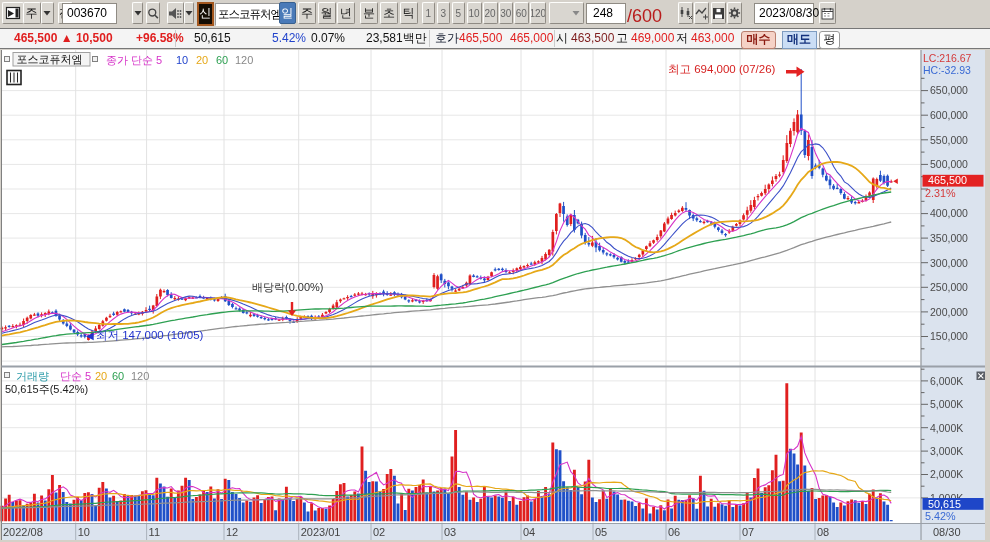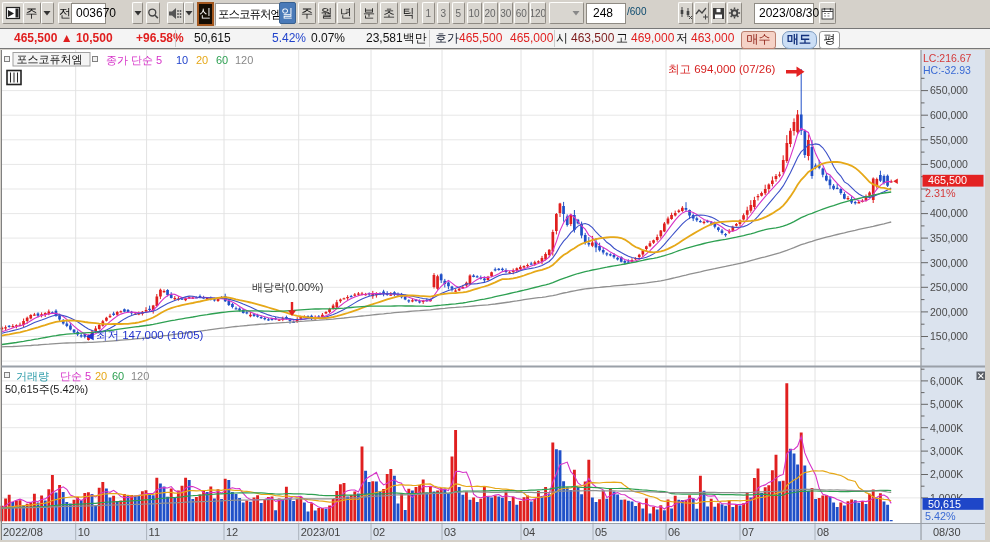--- a/index.html
+++ b/index.html
@@ -17,21 +17,21 @@
         <path d="M3 12l6-3.5-6-3.5z" fill="#222"></path>
       </svg>
     </div>
     <div class="tb" style="left:22.5px;width:18px;">주</div>
     <div class="tb" style="left:40.5px;width:13.5px;">
       <svg width="8" height="6" viewBox="0 0 8 6">
         <path d="M0.5 1h7l-3.5 4.5z" fill="#333"></path>
       </svg>
     </div>
     <div class="tb" style="left:57.5px;width:15px;">전</div>
-    <div class="inp" style="left:71px;width:35px">003670</div>
+    <div class="inp" style="left:62px;width:55px">003670</div>
     <div class="tb" style="left:132px;width:11px;">
       <svg width="8" height="6" viewBox="0 0 8 6">
         <path d="M0.5 1h7l-3.5 4.5z" fill="#333"></path>
       </svg>
     </div>
     <div class="tb" style="left:145.5px;width:14.5px;">
       <svg width="13" height="13" viewBox="0 0 13 13">
         <circle cx="5.5" cy="5.5" r="3.6" fill="none" stroke="#444" stroke-width="1.4"></circle>
         <path d="M8.3 8.3l3 3" stroke="#444" stroke-width="1.6"></path>
       </svg>
@@ -68,21 +68,21 @@
     <div class="tb" style="left:482.5px;width:15px;color:#666;font-size:10px">20</div>
     <div class="tb" style="left:498.5px;width:14.5px;color:#666;font-size:10px">30</div>
     <div class="tb" style="left:514px;width:14.5px;color:#666;font-size:10px">60</div>
     <div class="tb" style="left:529.5px;width:16.5px;color:#666;font-size:10px">120</div>
     <div class="tb" style="left:548.5px;width:35px;justify-content:flex-end;padding-right:3px">
       <svg width="8" height="6" viewBox="0 0 8 6">
         <path d="M0.5 1h7l-3.5 4.5z" fill="#888"></path>
       </svg>
     </div>
     <div class="inp" style="left:586px;width:40px;text-align:right;padding-right:12px">248</div>
-    <div style="position:absolute;left:627px;top:6px;color:#0c4a6e;font-size:10px">/600</div>
+    <div style="position:absolute;left:627px;top:6px;color:#b91c1c;font-size:18px">/600</div>
     <div class="tb" style="left:678px;width:15px;">
       <svg width="13" height="14" viewBox="0 0 13 14">
         <path d="M3 1v3M3 8v3M9 2v3M9 9v2" stroke="#444"></path>
         <rect x="1.7" y="4" width="2.6" height="4" fill="#444"></rect>
         <rect x="7.7" y="5" width="2.6" height="4" fill="#444"></rect>
         <path d="M10 10l3 3m0-3l-3 3" stroke="#444"></path>
       </svg>
     </div>
     <div class="tb" style="left:694px;width:15px;">
       <svg width="13" height="14" viewBox="0 0 13 14">
@@ -125,22 +125,22 @@
     <span style="position:absolute;left:510px;color:#e01f1f">465,000</span>
     <span style="position:absolute;left:556px;color:#111">시</span>
     <span style="position:absolute;left:571px;color:#7f1d1d">463,500</span>
     <span style="position:absolute;left:616px;color:#111">고</span>
     <span style="position:absolute;left:631px;color:#e01f1f">469,000</span>
     <span style="position:absolute;left:676px;color:#111">저</span>
     <span style="position:absolute;left:691px;color:#e01f1f">463,000</span>
     <span style="position:absolute;left:175px;top:1px;bottom:1px;border-left:1px solid #ccc"></span>
     <span style="position:absolute;left:429px;top:1px;bottom:1px;border-left:1px solid #ccc"></span>
     <span style="position:absolute;left:554px;top:1px;bottom:1px;border-left:1px solid #ccc"></span>
-    <div style="position:absolute;left:741px;top:2px;width:33px;height:16px;background:#f5d2c6;border:1px solid #b97f6e;border-radius:3px;color:#8b1a10;font-weight:normal;text-align:center;line-height:15px">매수</div>
-    <div style="position:absolute;left:781.5px;top:2px;width:33px;height:16px;background:#cbdef5;border:1px solid #7e9cc0;border-radius:7px;color:#14327d;font-weight:bold;text-align:center;line-height:15px">매도</div>
+    <div style="position:absolute;left:741px;top:2px;width:33px;height:16px;background:#f5d2c6;border:1px solid #b97f6e;border-radius:3px;color:#8b1a10;font-weight:bold;text-align:center;line-height:15px">매수</div>
+    <div style="position:absolute;left:781.5px;top:2px;width:33px;height:16px;background:#cbdef5;border:1px solid #7e9cc0;border-radius:0;color:#14327d;font-weight:bold;text-align:center;line-height:15px">매도</div>
     <div style="position:absolute;left:819px;top:2px;width:19px;height:16px;background:#fff;border:1px solid #999;border-radius:3px;color:#111;text-align:center;line-height:15px">평</div>
   </div>
 <svg width="990" height="492" viewBox="0 50 990 492" style="position:absolute;left:0;top:50px">
     <rect x="1.5" y="50" width="919" height="473.5" fill="#ffffff"></rect>
     <rect x="921.5" y="50" width="63.5" height="492" fill="#dbe3ee"></rect>
     <rect x="985" y="50" width="5" height="492" fill="#d4d0c8"></rect>
     <rect x="1.5" y="523.5" width="920" height="16.5" fill="#dbe3ee"></rect>
     <rect x="0" y="540" width="990" height="2" fill="#d4d0c8"></rect>
     <line x1="1.5" y1="90.6" x2="920.5" y2="90.6" stroke="#e7e7e7" stroke-width="1"></line>
     <line x1="1.5" y1="115.2" x2="920.5" y2="115.2" stroke="#e7e7e7" stroke-width="1"></line>

